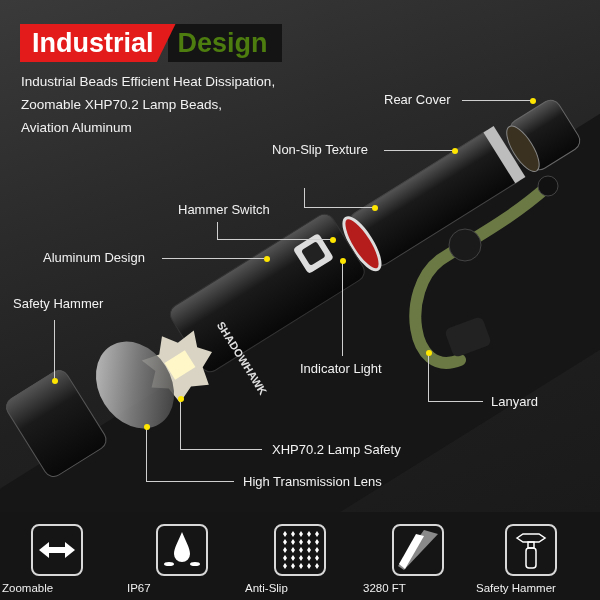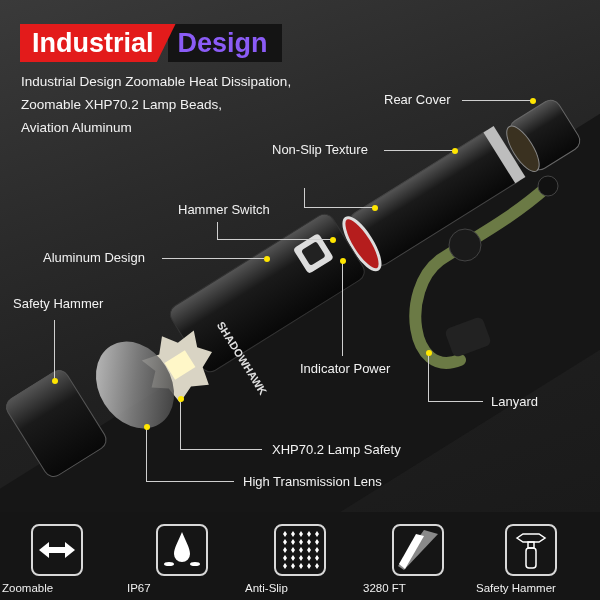--- a/index.html
+++ b/index.html
@@ -2,41 +2,41 @@
 <html><head>
 <meta charset="utf-8">
 <style>
   html,body{margin:0;padding:0;}
   body{width:600px;height:600px;overflow:hidden;background:#1c1c1c;font-family:"Liberation Sans",sans-serif;color:#fff;position:relative;}
   .stage{position:absolute;left:0;top:0;width:600px;height:512px;
     background:linear-gradient(160deg,#3a3a3a 0%,#2a2a2a 35%,#202020 60%,#1a1a1a 100%);overflow:hidden;}
   .stage:after{content:"";position:absolute;left:-50px;top:520px;width:800px;height:200px;background:#161616;transform:rotate(-32deg);transform-origin:left top;}
   .title{position:absolute;left:20px;top:24px;height:38px;display:flex;}
   .title .red{background:#e31b1b;color:#fff;font-weight:bold;font-size:27px;line-height:38px;padding:0 22px 12px 12px;clip-path:polygon(0 0,100% 0,88% 100%,0 100%);}
-  .title .dark{background:#141414;color:#8b5cf6;font-weight:bold;font-size:27px;line-height:38px;padding:0 14px 0 10px;margin-left:-8px;}
+  .title .dark{background:#141414;color:#4d7c0f;font-weight:bold;font-size:27px;line-height:38px;padding:0 14px 0 10px;margin-left:-8px;}
   .desc{position:absolute;left:21px;top:70px;font-size:13.5px;line-height:23px;color:#f2f2f2;}
   .label{position:absolute;font-size:13px;color:#f2f2f2;white-space:nowrap;}
   .line{position:absolute;background:#cfcfcf;}
   .dot{position:absolute;width:6px;height:6px;border-radius:50%;background:#ffe600;z-index:5;}
   .footer{position:absolute;left:0;top:512px;width:600px;height:88px;background:#151515;}
   .feat{position:absolute;top:12px;width:110px;text-align:left;}
   .feat .box{width:48px;height:48px;margin:0 auto;border:2px solid #d8d8d8;border-radius:8px;position:relative;}
   .feat .cap{font-size:11.5px;margin-top:6px;color:#f0f0f0;}
 </style>
 </head>
 <body>
 
 <div class="stage">
 
   <div class="title">
     <div class="red">Industrial</div>
     <div class="dark">Design</div>
   </div>
   <div class="desc">
-    <div>Industrial Design Zoomable Heat Dissipation,</div>
+    <div>Industrial Beads Efficient Heat Dissipation,</div>
     <div>Zoomable XHP70.2 Lamp Beads,</div>
     <div>Aviation Aluminum</div>
   </div>
 
   <svg style="position:absolute;left:0;top:0;z-index:1" width="600" height="512" viewBox="0 0 600 512">
     <defs>
       <linearGradient id="body" x1="0" y1="0" x2="0" y2="1">
         <stop offset="0" stop-color="#555"></stop>
           <stop offset="0.35" stop-color="#1a1a1a"></stop>
           <stop offset="1" stop-color="#080808"></stop>
@@ -102,21 +102,21 @@
   <div class="dot" style="left:330px;top:237px"></div>
 
   <div class="label" style="left:43px;top:250px;z-index:3">Aluminum Design</div>
   <div class="line" style="left:162px;top:258px;width:102px;height:1px;z-index:3"></div>
   <div class="dot" style="left:264px;top:256px"></div>
 
   <div class="label" style="left:13px;top:296px;z-index:3">Safety Hammer</div>
   <div class="line" style="left:54px;top:320px;width:1px;height:60px;z-index:3"></div>
   <div class="dot" style="left:52px;top:378px"></div>
 
-  <div class="label" style="left:300px;top:361px;z-index:3">Indicator Power</div>
+  <div class="label" style="left:300px;top:361px;z-index:3">Indicator Light</div>
   <div class="line" style="left:342px;top:262px;width:1px;height:94px;z-index:3"></div>
   <div class="dot" style="left:340px;top:258px"></div>
 
   <div class="label" style="left:491px;top:394px;z-index:3">Lanyard</div>
   <div class="line" style="left:428px;top:354px;width:1px;height:48px;z-index:3"></div>
   <div class="line" style="left:428px;top:401px;width:55px;height:1px;z-index:3"></div>
   <div class="dot" style="left:426px;top:350px"></div>
 
   <div class="label" style="left:272px;top:442px;z-index:3">XHP70.2 Lamp Safety</div>
   <div class="line" style="left:180px;top:400px;width:1px;height:50px;z-index:3"></div>

